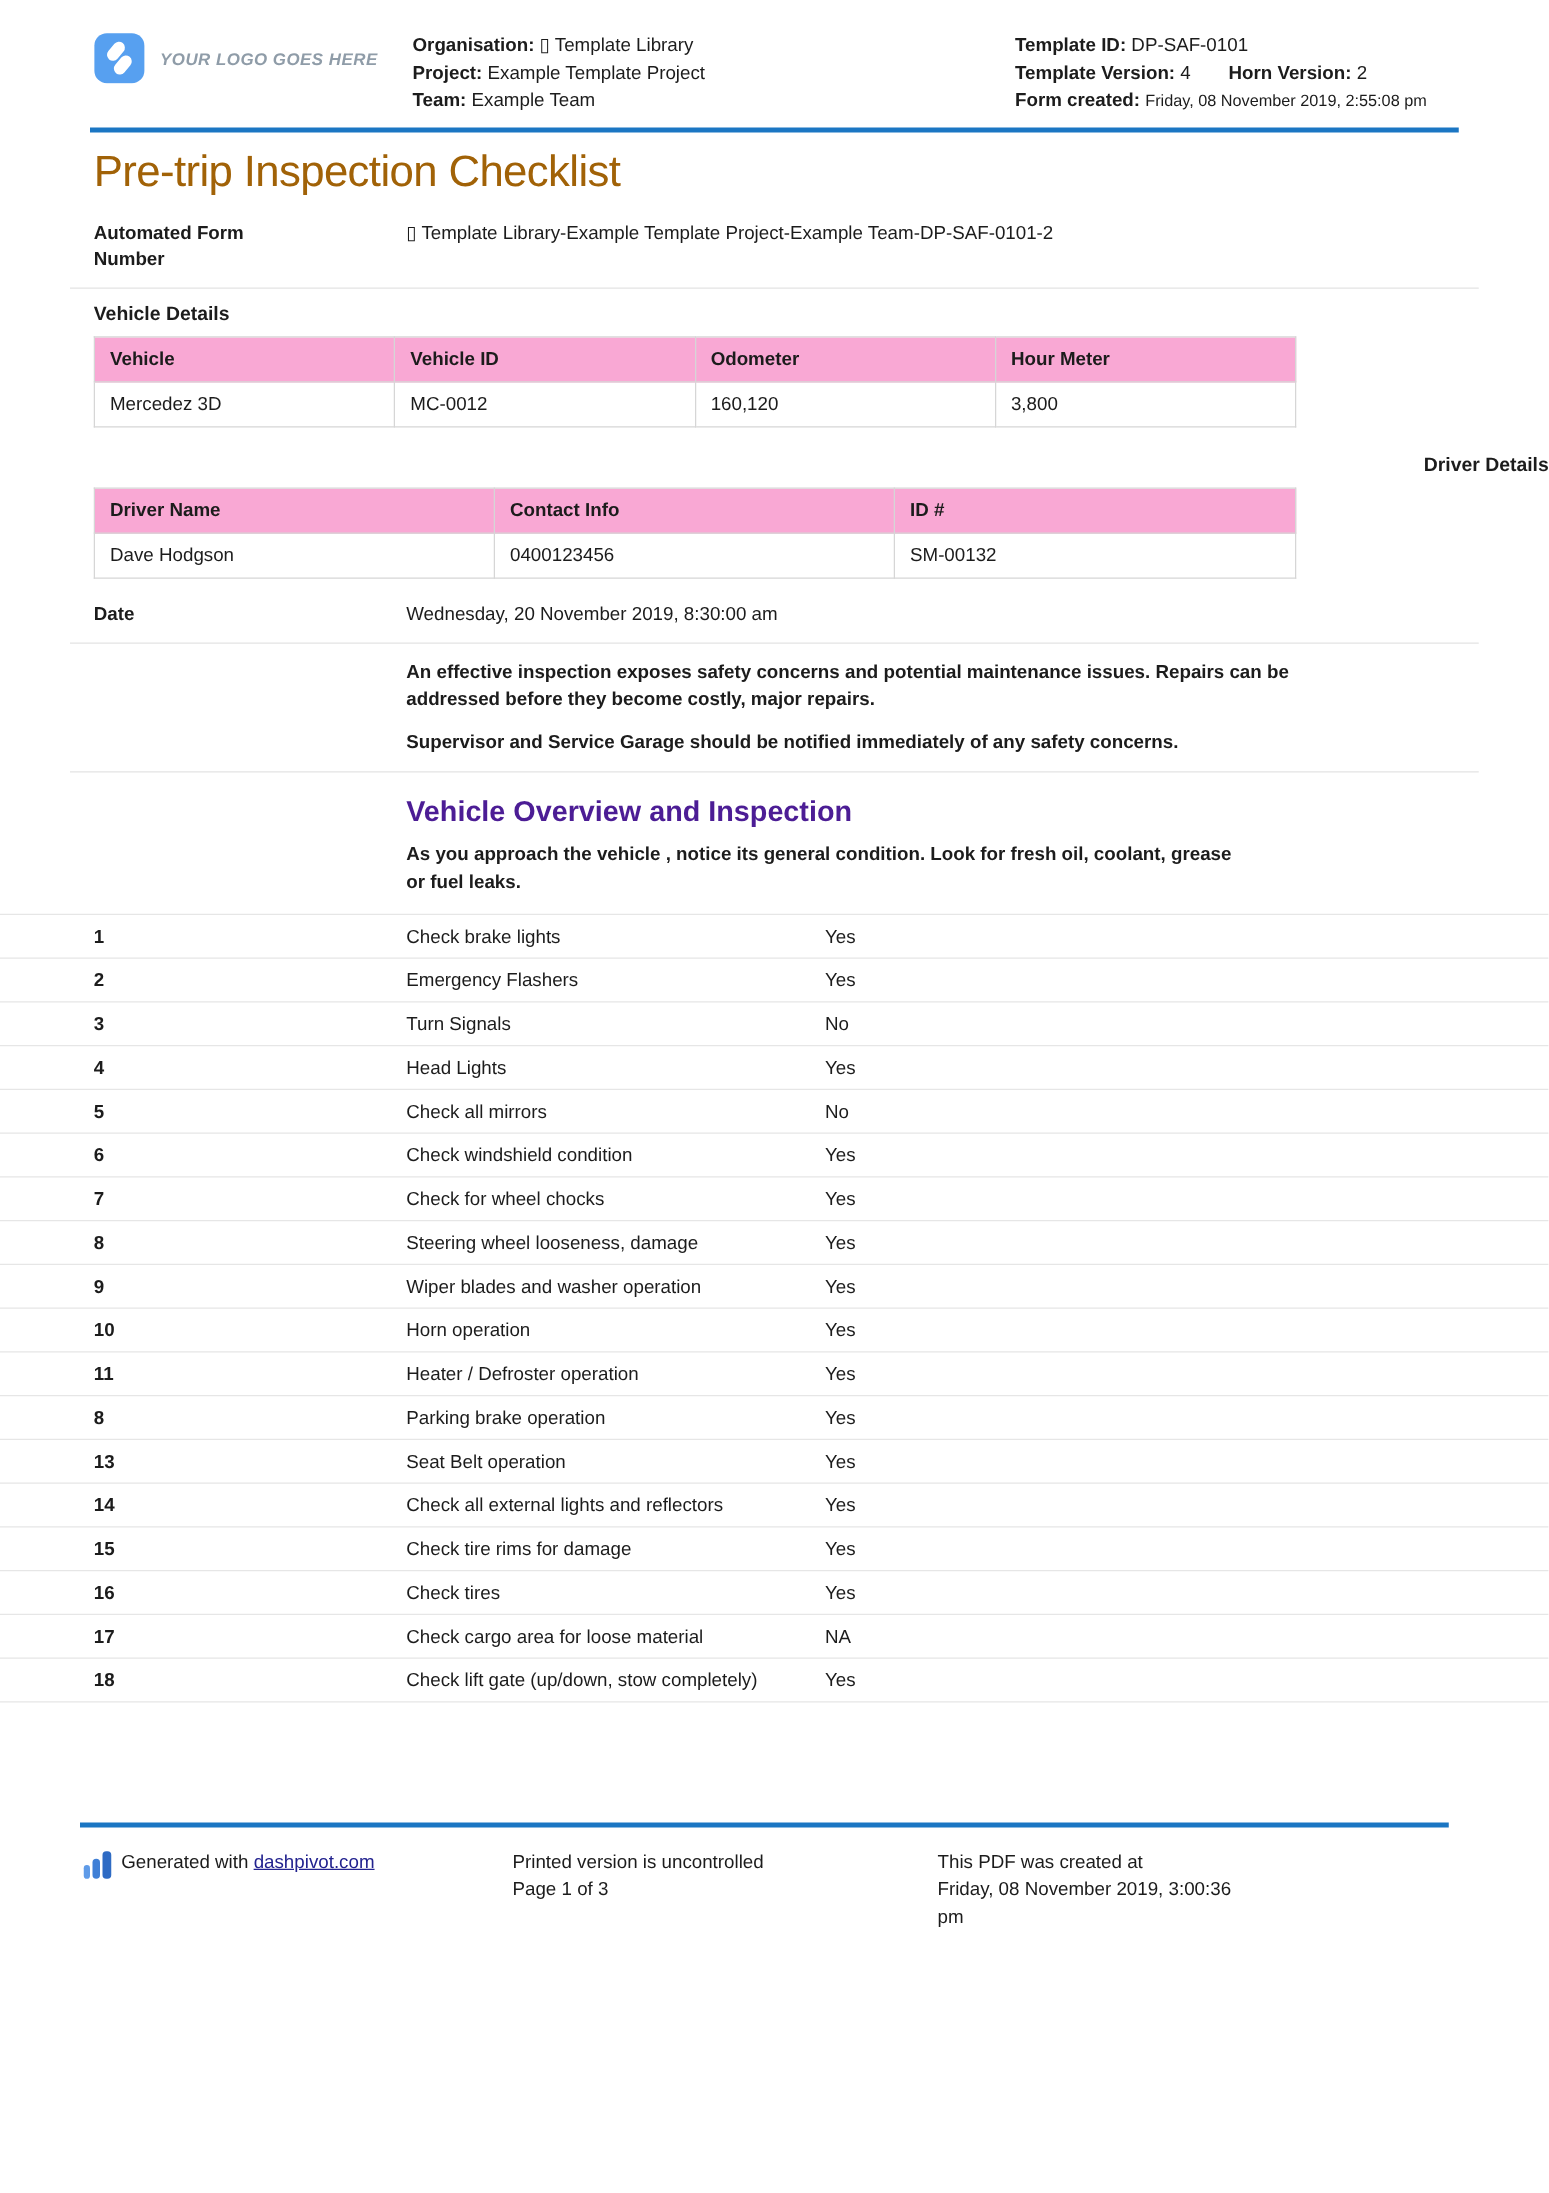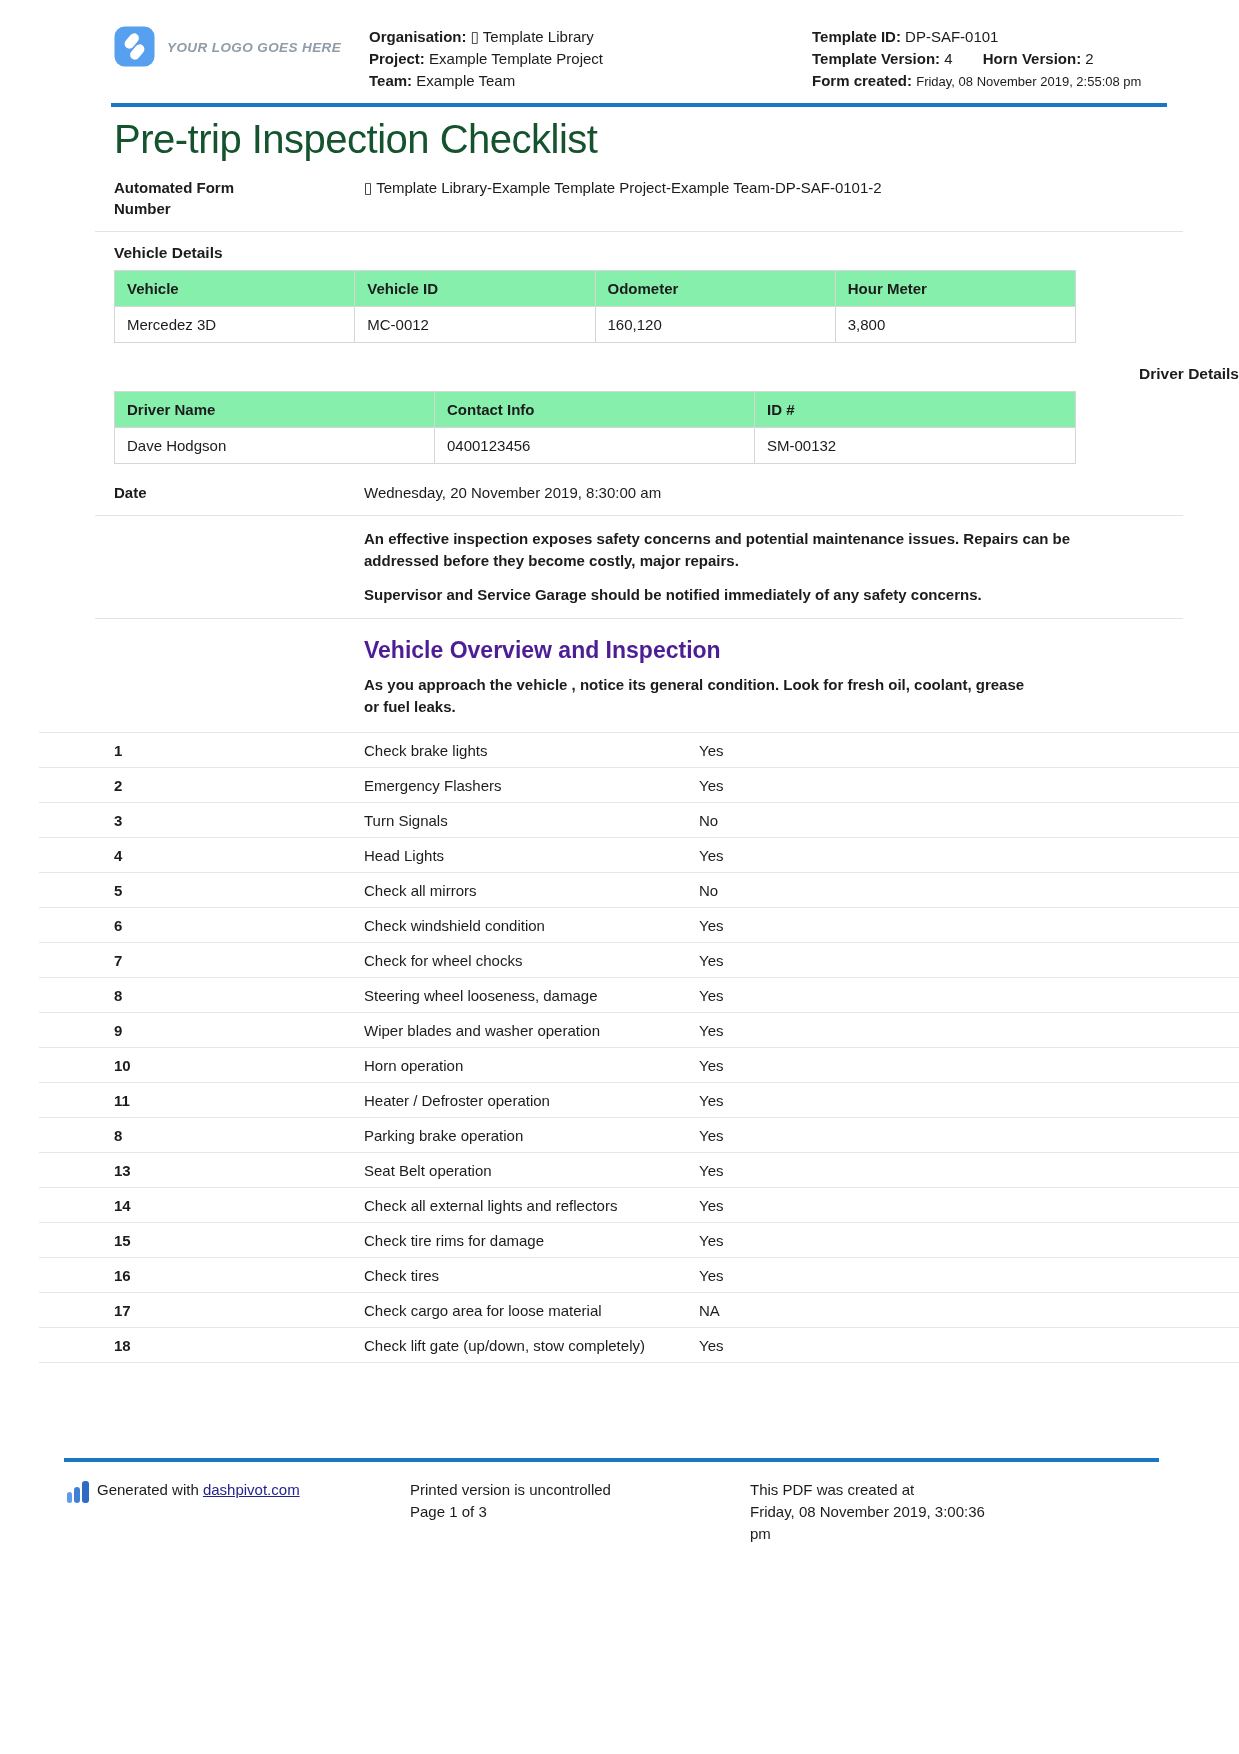--- a/index.html
+++ b/index.html
@@ -15,21 +15,20 @@
     color:#1c1c1c;
     font-size:15px;
   }
   .page{
     position:relative;
     width:1239px;
     height:1754px;
     margin:0 auto;
     background:#fff;
     overflow:hidden;
-    padding-left:39px;
   }
   
   .header{
     display:flex;
     padding:26px 72px 0 75px;
     line-height:22px;
   }
   .logo-cell{width:255px;display:flex;align-items:flex-start;gap:12px;}
   .logo-badge{flex:0 0 auto;}
   .logo-text{
@@ -45,25 +44,25 @@
   .meta-block{margin-left:auto;width:355px;}
   .lbl{font-weight:700;}
   .meta-small{font-size:13px;}
   .pair-gap{margin-left:26px;}
   
   .rule-blue{height:4px;background:var(--accent);margin:10px 72px 0 72px;}
   .sep{border-top:1px solid #e3e3e3;margin:12px 56px 0 56px;}
   
   h1.title{
     margin:12px 72px 0 75px;
-    font-size:40px;
+    font-size:35px;
     line-height:40px;
     font-weight:500;
     letter-spacing:-.5px;
-    color:#14532d;
+    color:#a16207;
   }
   
   .field-row{
     display:grid;
     grid-template-columns:250px 1fr;
     margin:18px 72px 0 75px;
     line-height:21px;
   }
   .field-row .field-label{font-weight:700;max-width:175px;}
   
@@ -79,21 +78,21 @@
     width:962px;
     border-collapse:collapse;
     font-size:15px;
   }
   table.grid th,table.grid td{
     border:1px solid #d6d6d6;
     padding:8px 12px;
     text-align:left;
     line-height:19px;
   }
-  table.grid th{background:#86efac;font-weight:700;}
+  table.grid th{background:#f9a8d4;font-weight:700;}
   
   .notes{margin:12px 72px 0 325px;max-width:715px;}
   .notes p{
     font-weight:700;
     line-height:22px;
     margin:0 0 12px 0;
   }
   
   h2.section-heading{
     margin:18px 0 0 325px;

